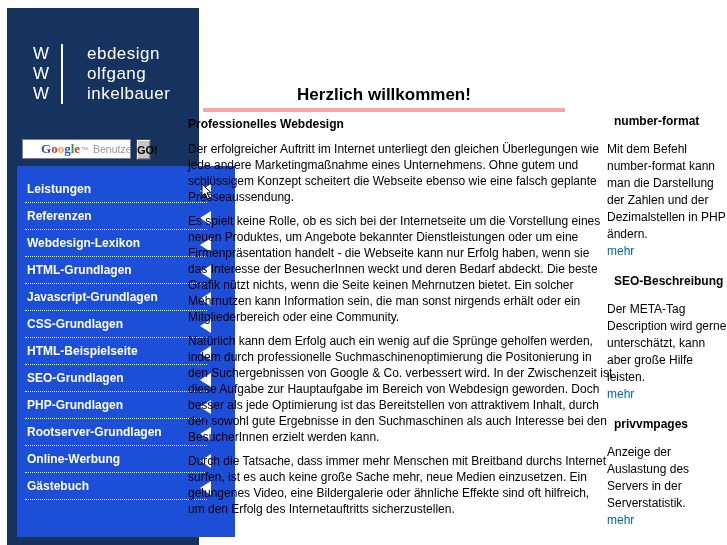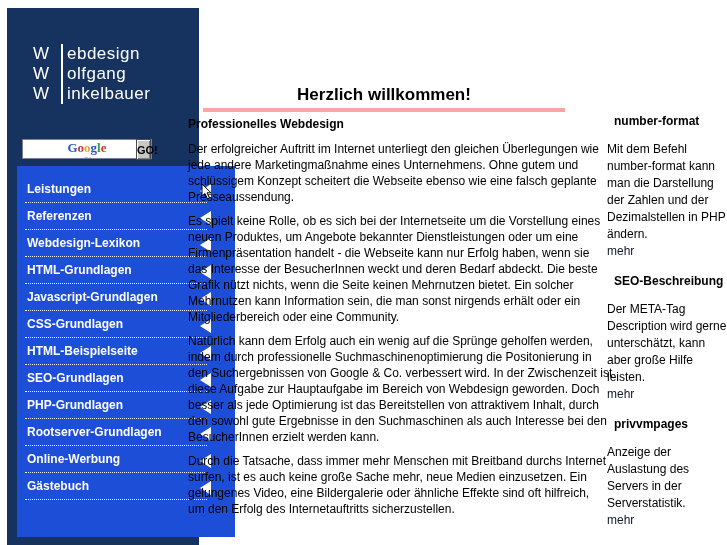--- a/index.html
+++ b/index.html
@@ -9,26 +9,26 @@
   
   .outer-panel{position:absolute;left:7px;top:8px;width:192px;height:537px;background:#16335f;}
   
   .menu-panel{position:absolute;left:17px;top:166px;width:218px;height:371px;background:#1d4ed8;
               padding-top:12px;box-sizing:border-box;}
 
   
   .logo{position:absolute;left:33px;top:44px;color:#fff;font-size:17px;line-height:20px;letter-spacing:0.5px;}
   .logo .row{display:flex;}
   .logo .w{width:28px;}
-  .logo .rest{border-left:2px solid #fff;padding-left:4px;}
-
-  
-  .search-box{position:absolute;left:22px;top:139px;width:130px;height:20px;background:#fff;
+  .logo .rest{border-left:2px solid #fff;padding-left:24px;}
+
+  
+  .search-box{position:absolute;left:22px;top:139px;width:109px;height:20px;background:#fff;
               border:1px solid #7d7da0;box-sizing:border-box;display:flex;align-items:center;
-              padding:0 18px;overflow:hidden;white-space:nowrap;cursor:text;flex-direction:column;}
+              padding:0 18px;overflow:hidden;white-space:nowrap;cursor:text;}
   .search-brand{font-family:"Liberation Serif","DejaVu Serif",serif;font-weight:bold;font-size:13px;}
   .search-tm{font-size:7px;color:#888;vertical-align:6px;margin-left:1px;}
   .search-hint{color:#999;font-size:10.5px;margin-left:5px;}
   .go-button{position:absolute;left:136px;top:139px;width:15px;height:21px;background:#c8c8c8;
              border:1px solid #4a4a4a;box-shadow:inset 1px 1px 0 #fff,inset -1px -1px 0 #7e7e7e;
              font-family:inherit;font-size:11px;font-weight:bold;color:#000;padding:0;cursor:pointer;}
 
   
   .menu-item{position:relative;height:27px;cursor:pointer;}
   .menu-label{position:absolute;left:10px;top:4px;color:#fff;font-size:12px;font-weight:bold;}
@@ -45,21 +45,21 @@
   
   .content{position:absolute;left:188px;top:116px;width:450px;font-size:12px;line-height:16px;}
   .content-title{font-weight:bold;margin:0 0 9px 0;font-size:12px;}
   .content p{margin:0 0 8px 0;white-space:pre-line;}
 
   
   .aside{position:absolute;left:607px;top:114px;width:120px;font-size:12px;}
   .aside section{margin-bottom:14px;}
   .aside h3{font-size:12px;font-weight:bold;margin:0 0 13px 7px;}
   .aside p{margin:0;line-height:17px;white-space:pre-line;}
-  .aside a{display:block;line-height:17px;color:#0f172a;text-decoration:none;cursor:pointer;}
+  .aside a{display:block;line-height:17px;color:#0369a1;text-decoration:none;cursor:pointer;}
 
   .cursor{position:absolute;left:201px;top:183px;}
 </style>
 </head>
 <body>
 
 <div id="page">
 
   <div class="outer-panel"></div>
 

